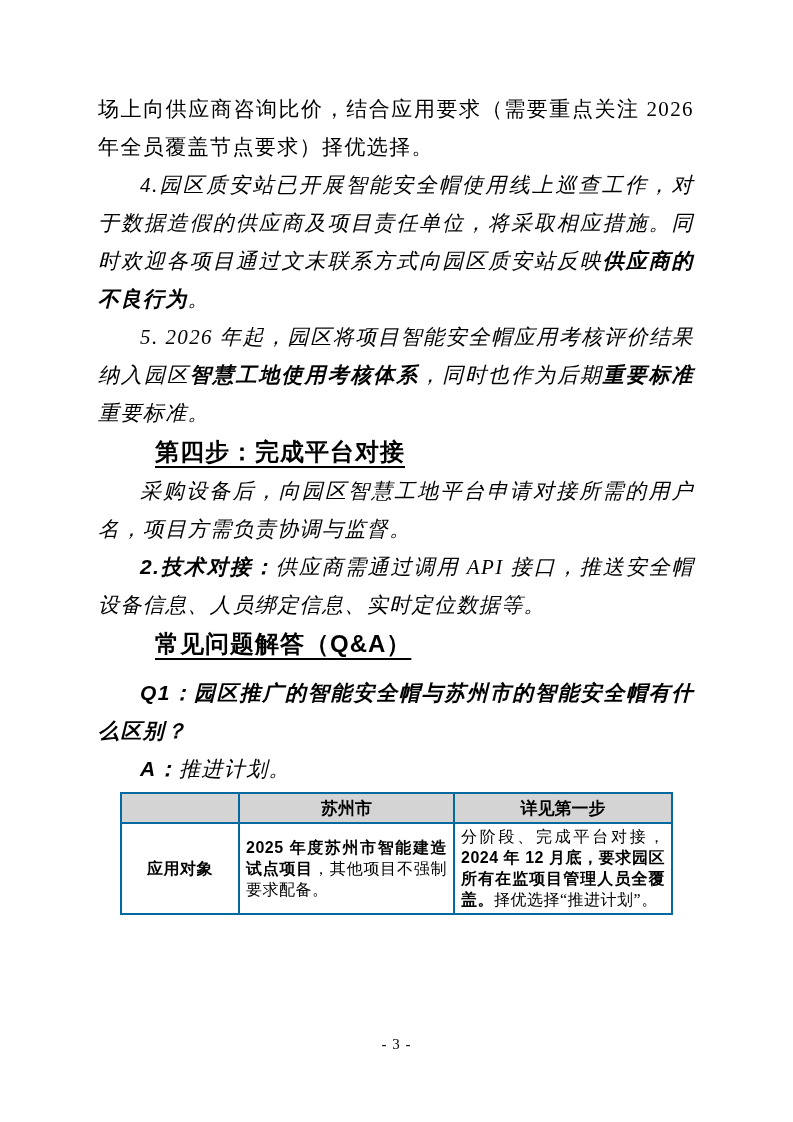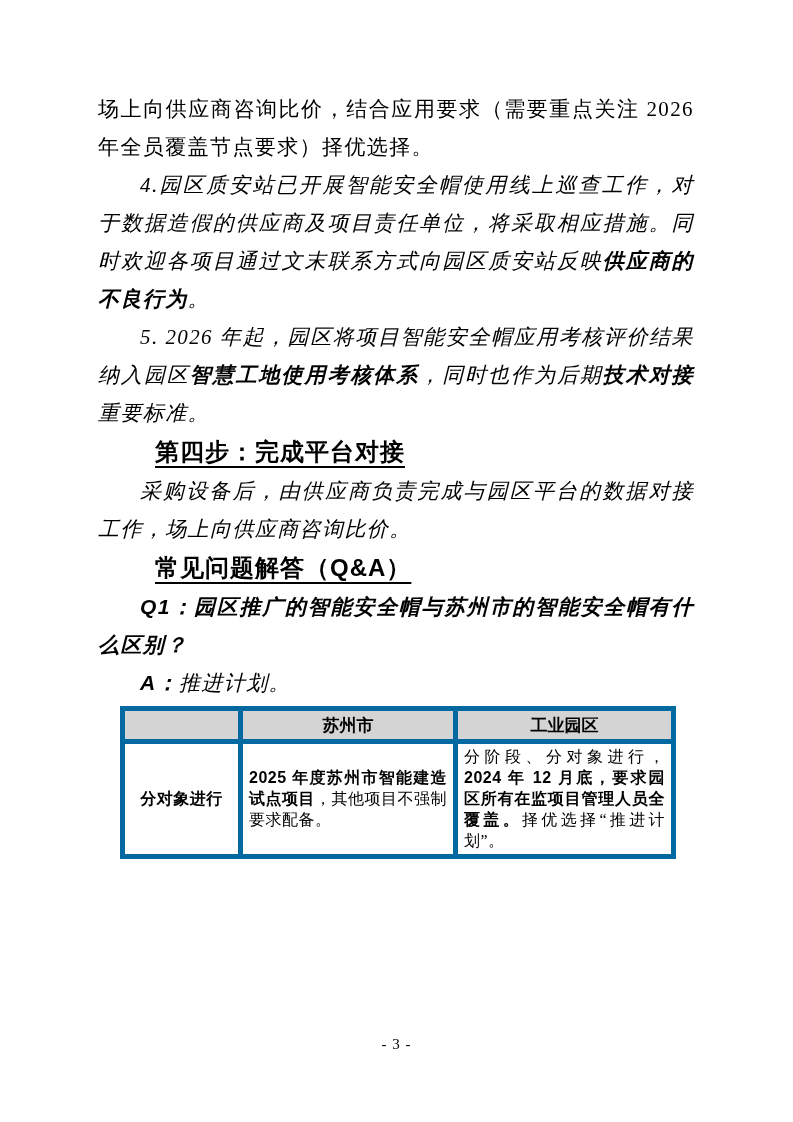--- a/index.html
+++ b/index.html
@@ -33,36 +33,36 @@
   }
   .heading {
     margin: 0;
     font-family: "Liberation Sans", "DejaVu Sans", sans-serif;
     font-size: 24px;
     font-weight: bold;
     line-height: 40px;
     letter-spacing: 1px;
     padding-left: 57px;
   }
-  .heading.qa { }
+  .heading.qa { margin-bottom: 10px; }
   .hu {
     text-decoration: underline;
     text-decoration-thickness: 2px;
     text-underline-offset: 6px;
     text-align: right;
   }
   table.cmp {
     border-collapse: collapse;
     table-layout: fixed;
     width: 551px;
     margin: 4px 0 0 22px;
     border: 2px solid #1a1a1a;
   }
   table.cmp th, table.cmp td {
-    border: 5px solid #0369a1;
+    border: 2px solid #0369a1;
     margin-left: 39px;
   }
   table.cmp th {
     background: var(--thead-bg, #d4d4d4);
     height: 28px;
     font-family: "Liberation Sans", "DejaVu Sans", sans-serif;
     font-size: 17px;
     font-weight: bold;
     text-align: center;
     vertical-align: middle;
@@ -93,53 +93,54 @@
 </head>
 <body>
 
 <div class="page">
   <div class="content">
 
     <p class="para"><span>场上向供应商咨询比价，结合应用要求（需要重点关注 2026 年全员覆盖节点要求）择优选择。</span></p>
 
     <p class="para indent"><span>4.园区质安站已开展智能安全帽使用线上巡查工作，对于数据造假的供应商及项目责任单位，将采取相应措施。同时欢迎各项目通过文末联系方式向园区质安站反映</span><span class="b">供应商的不良行为</span><span>。</span></p>
 
-    <p class="para indent"><span>5. 2026 年起，园区将项目智能安全帽应用考核评价结果纳入园区</span><span class="b">智慧工地使用考核体系</span><span>，同时也作为后期</span><span class="b">技术对接</span><span>重要标准。</span></p>
+    <p class="para indent"><span>5. 2026 年起，园区将项目智能安全帽应用考核评价结果纳入园区</span><span class="b">智慧工地使用考核体系</span><span>，同时也作为后期</span><span class="b">重要标准</span><span>重要标准。</span></p>
 
     <h2 class="heading"><span class="hu">第四步：完成平台对接</span></h2>
 
-    <p class="para indent"><span>采购设备后，由供应商负责完成与园区平台的数据对接工作，场上向供应商咨询比价。</span></p>
+    <p class="para indent"><span>采购设备后，向园区智慧工地平台申请对接所需的用户名，项目方需负责协调与监督。</span></p>
 
 
+    <p class="para indent"><span class="b">2.技术对接：</span><span>供应商需通过调用 API 接口，推送安全帽设备信息、人员绑定信息、实时定位数据等。</span></p>
 
 
     <h2 class="heading qa"><span class="hu">常见问题解答（Q&amp;A）</span></h2>
 
     <p class="para indent"><span class="b">Q1：园区推广的智能安全帽与苏州市的智能安全帽有什么区别？</span></p>
 
     <p class="para indent"><span class="b">A：</span><span>推进计划。</span></p>
 
     <table class="cmp">
       <colgroup>
         <col style="width:118px">
         <col style="width:215px">
         <col style="width:218px">
       </colgroup>
       <thead>
         <tr>
           <th></th>
           <th>苏州市</th>
-          <th>工业园区</th>
+          <th>详见第一步</th>
         </tr>
       </thead>
       <tbody>
         <tr>
-          <td class="rowlabel">分对象进行</td>
+          <td class="rowlabel">应用对象</td>
           <td class="cell"><span class="b">2025 年度苏州市智能建造试点项目</span><span>，其他项目不强制要求配备。</span></td>
-          <td class="cell"><span>分阶段、分对象进行，</span><span class="b">2024 年 12 月底，要求园区所有在监项目管理人员全覆盖。</span><span>择优选择“推进计划”。</span></td>
+          <td class="cell"><span>分阶段、完成平台对接，</span><span class="b">2024 年 12 月底，要求园区所有在监项目管理人员全覆盖。</span><span>择优选择“推进计划”。</span></td>
         </tr>
       </tbody>
     </table>
 
   </div>
 
   <div class="footer">- 3 -</div>
 </div>
 
 </body></html>

